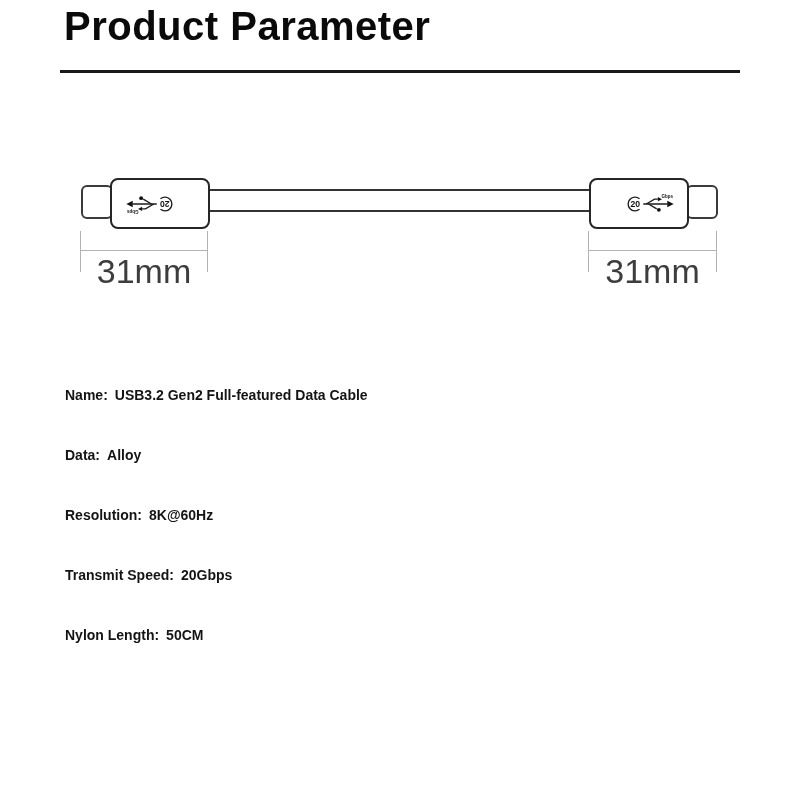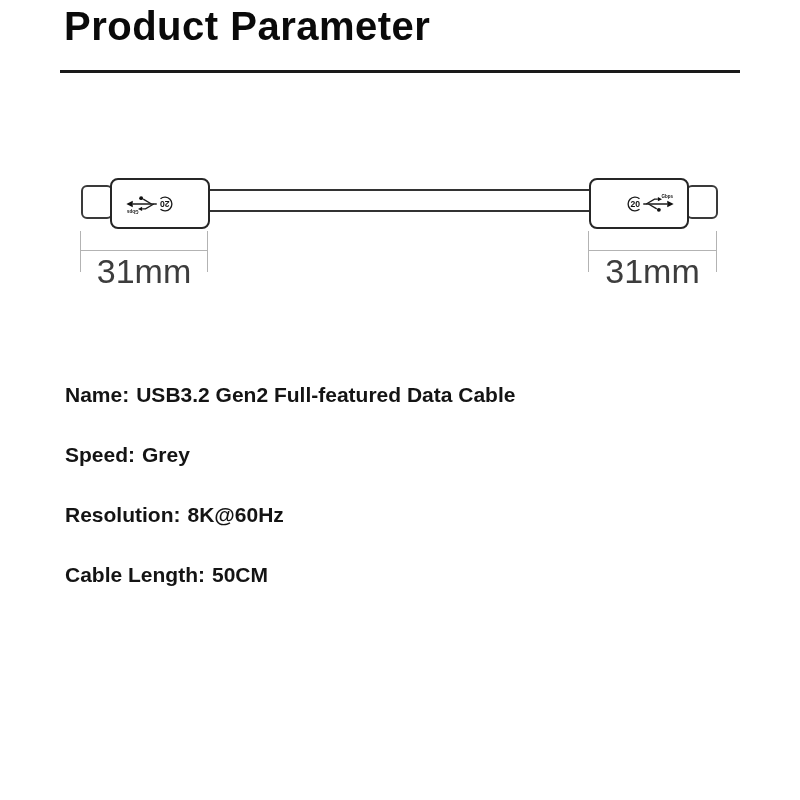--- a/index.html
+++ b/index.html
@@ -38,21 +38,21 @@
   
   .dim-tick{position:absolute;top:231px;width:1px;height:41px;background:#b3b3b3;}
   .dim-hline{position:absolute;top:250px;height:1px;background:#b3b3b3;}
   .dim-label{
     position:absolute;top:252px;text-align:center;font-size:34px;color:#3d3d3d;
     font-weight:400;
   }
   
   .specs{position:absolute;left:65px;top:384px;}
   .spec-row{
-    height:22px;margin-bottom:38px;font-size:21px;font-weight:700;color:#141414;
+    height:22px;margin-bottom:38px;font-size:14px;font-weight:700;color:#141414;
     line-height:22px;white-space:nowrap;
   }
   .spec-label{margin-right:7px;}
 </style>
 </head>
 <body>
 
 <div class="page">
 
   <div class="title">Product Parameter</div>
@@ -108,23 +108,26 @@
       <div class="dim-label" style="left:588px;width:129px;">31mm</div>
     </div>
 
   </div>
 
   <div class="specs">
     <div class="spec-row">
       <span class="spec-label">Name:</span><span class="spec-value">USB3.2 Gen2 Full-featured Data Cable</span>
     </div>
     <div class="spec-row">
-      <span class="spec-label">Speed:</span><span class="spec-value">Grey</span>
+      <span class="spec-label">Data:</span><span class="spec-value">Alloy</span>
     </div>
     <div class="spec-row">
       <span class="spec-label">Resolution:</span><span class="spec-value">8K@60Hz</span>
     </div>
     <div class="spec-row">
-      <span class="spec-label">Cable Length:</span><span class="spec-value">50CM</span>
+      <span class="spec-label">Transmit Speed:</span><span class="spec-value">20Gbps</span>
+    </div>
+    <div class="spec-row">
+      <span class="spec-label">Nylon Length:</span><span class="spec-value">50CM</span>
     </div>
   </div>
 
 </div>
 
 </body></html>

